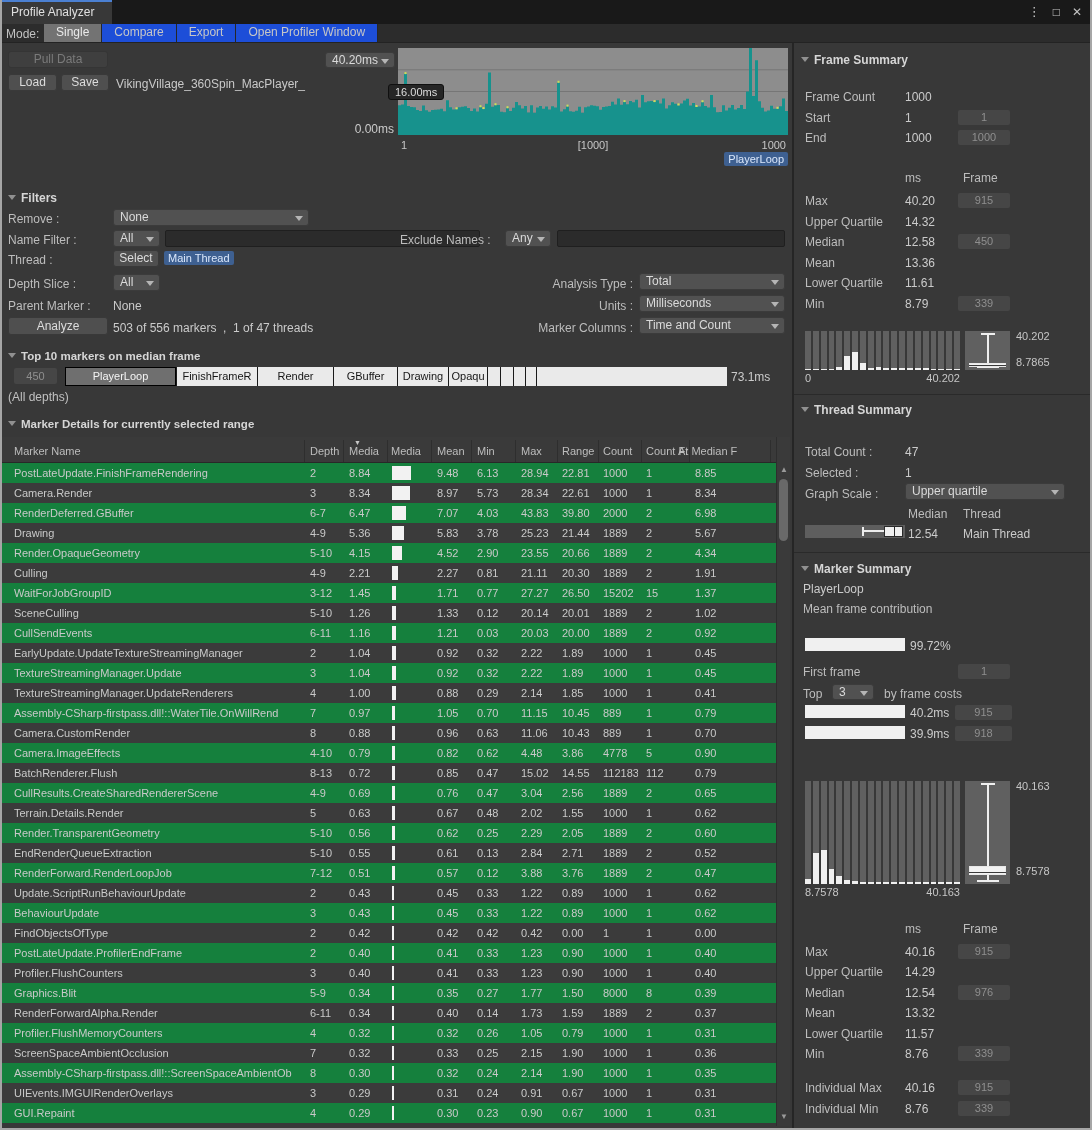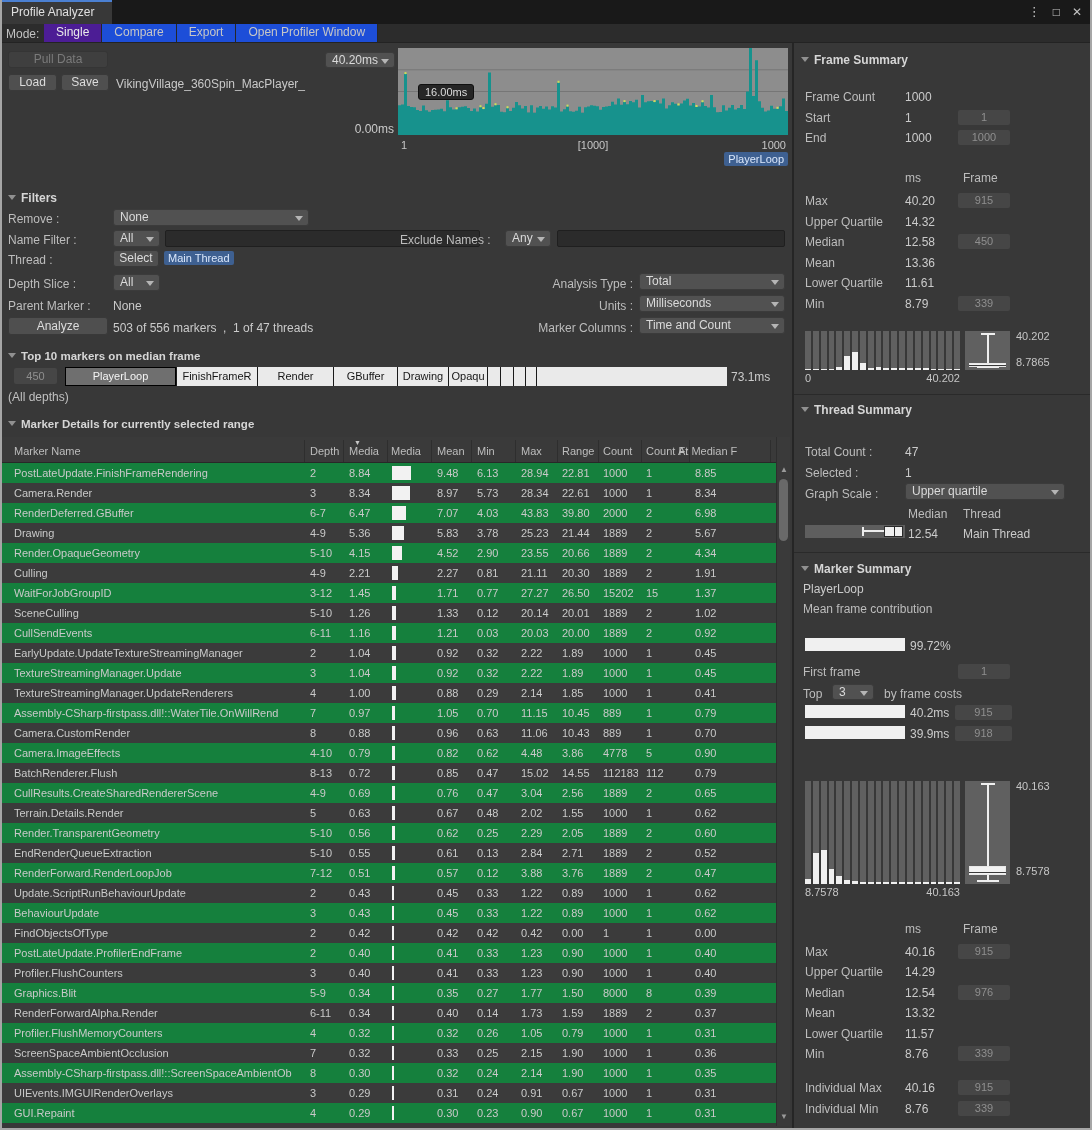--- a/index.html
+++ b/index.html
@@ -13,42 +13,42 @@
 #win-icons{position:absolute;right:10px;top:4px;display:flex;gap:12px;color:#C2C2C2}
 #win-icons span{cursor:default}
 #menu-dots{font-size:13px;line-height:15px}
 #max-icon{font-size:12px;line-height:16px}
 #close-icon{font-size:12px;line-height:16px}
 
 #toolbar{position:absolute;left:0;top:24px;width:1092px;height:19px;background:#2C2C2C;border-bottom:1px solid #232323}
 #mode-label{position:absolute;left:6px;top:3px;color:#C2C2C2;font-size:12px}
 #mode-buttons{position:absolute;left:44px;top:0;height:18px;display:flex}
 .mode-btn{height:18px;line-height:17px;padding:0 12px;background:#1d4ed8;border-right:1px solid #262626;color:#C6C6C6;font-size:12px}
-.mode-btn.active{background:#4c1d95;color:#EAEAEA}
+.mode-btn.active{background:#737373;color:#EAEAEA}
 
 .btn{position:absolute;background:#4F4F4F;border:1px solid #393939;border-radius:3px;color:#DCDCDC;text-align:center;font-size:12px}
 .btn.disabled{background:#3F3F3F;color:#7A7A7A;border-color:#353535}
 .dd{position:absolute;background:#515151;border:1px solid #3B3B3B;border-radius:3px;color:#DADADA;line-height:15px;padding:0 15px 0 6px;height:17px;white-space:nowrap;overflow:hidden;font-size:12px}
 .dd::after{content:"";position:absolute;right:5px;top:6px;border-left:4px solid transparent;border-right:4px solid transparent;border-top:5px solid #B5B5B5}
 .tri{display:inline-block;width:0;height:0;border-left:4px solid transparent;border-right:4px solid transparent;border-top:5px solid #909090;margin-right:5px;vertical-align:2px}
 .sec-title{position:absolute;font-weight:bold;font-size:12px;color:#D6D6D6;white-space:nowrap}
 .lbl{position:absolute;color:#BDBDBD;font-size:12px;white-space:nowrap}
 .val{position:absolute;color:#CBCBCB;font-size:12px;white-space:nowrap}
 .chip{position:absolute;background:#3E6091;color:#DAE7FB;padding:1px 4px;border-radius:2px;white-space:nowrap}
 .input{position:absolute;background:#2B2B2B;border:1px solid #1F1F1F;border-radius:2px;height:17px;color:#D0D0D0;padding:0 4px;font-size:11px}
 .pbadge{position:absolute;width:52px;height:15px;background:#464646;border-radius:2px;color:#8F8F8F;text-align:center;line-height:15px;font-size:11px}
 
 #pull-data{left:8px;top:51px;width:100px;height:17px;line-height:15px}
 #load-btn{left:8px;top:74px;width:49px;height:17px;line-height:15px}
 #save-btn{left:61px;top:74px;width:48px;height:17px;line-height:15px}
 #filename{left:116px;top:77px;font-size:12px;color:#C9C9C9}
 
 #scale-dd{left:325px;top:52px;width:70px;height:16px;line-height:14px}
 #chart{position:absolute;left:398px;top:48px;width:390px;height:87px;background:#8D8D8D}
-#tooltip{position:absolute;left:418px;top:84px;background:#262626;border:1px solid #101010;border-radius:3px;color:#DCDCDC;padding:1px 6px;z-index:5;font-size:11px}
+#tooltip{position:absolute;left:388px;top:84px;background:#262626;border:1px solid #101010;border-radius:3px;color:#DCDCDC;padding:1px 6px;z-index:5;font-size:11px}
 #zero-label{left:336px;top:122px;width:58px;text-align:right}
 #xlabels{position:absolute;left:398px;top:139px;width:390px;height:13px;color:#C6C6C6}
 #x-start{position:absolute;left:3px}
 #x-mid{position:absolute;width:100%;text-align:center}
 #x-end{position:absolute;right:2px}
 #playerloop-chip{top:152px;right:304px;left:auto}
 
 #filters-title{left:8px;top:191px}
 #remove-label{left:8px;top:212px} #remove-dd{left:113px;top:209px;width:196px}
 #namefilter-label{left:8px;top:233px} #namefilter-dd{left:113px;top:230px;width:47px} #namefilter-input{left:165px;top:230px;width:315px}

